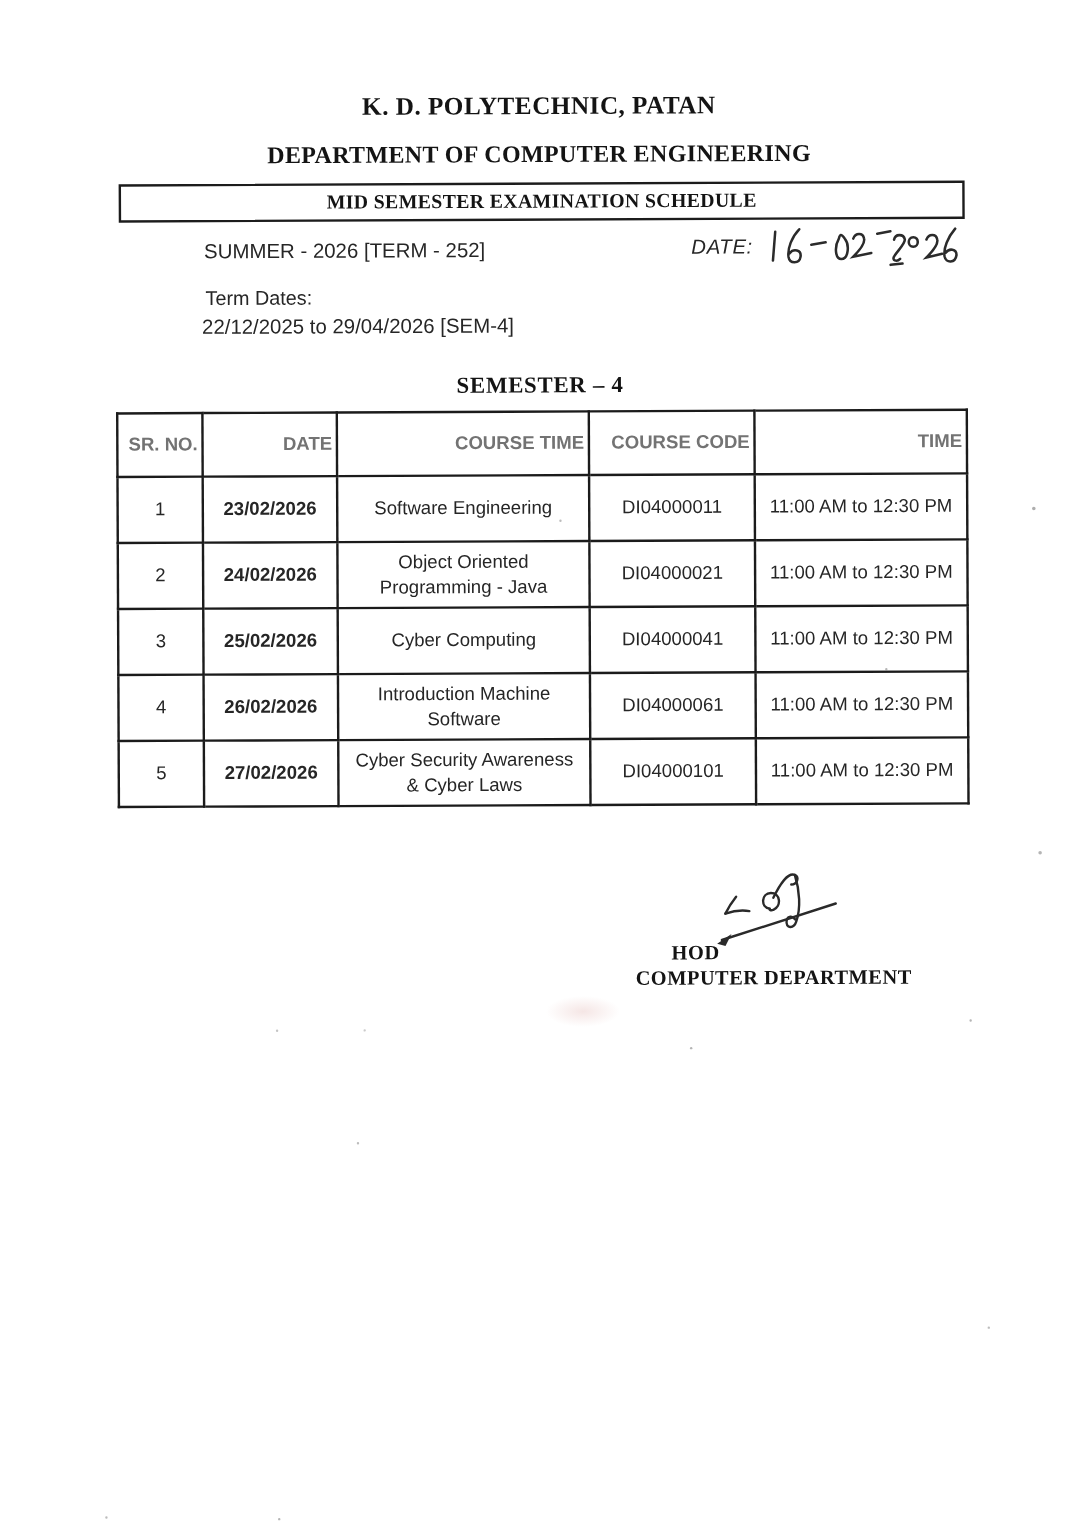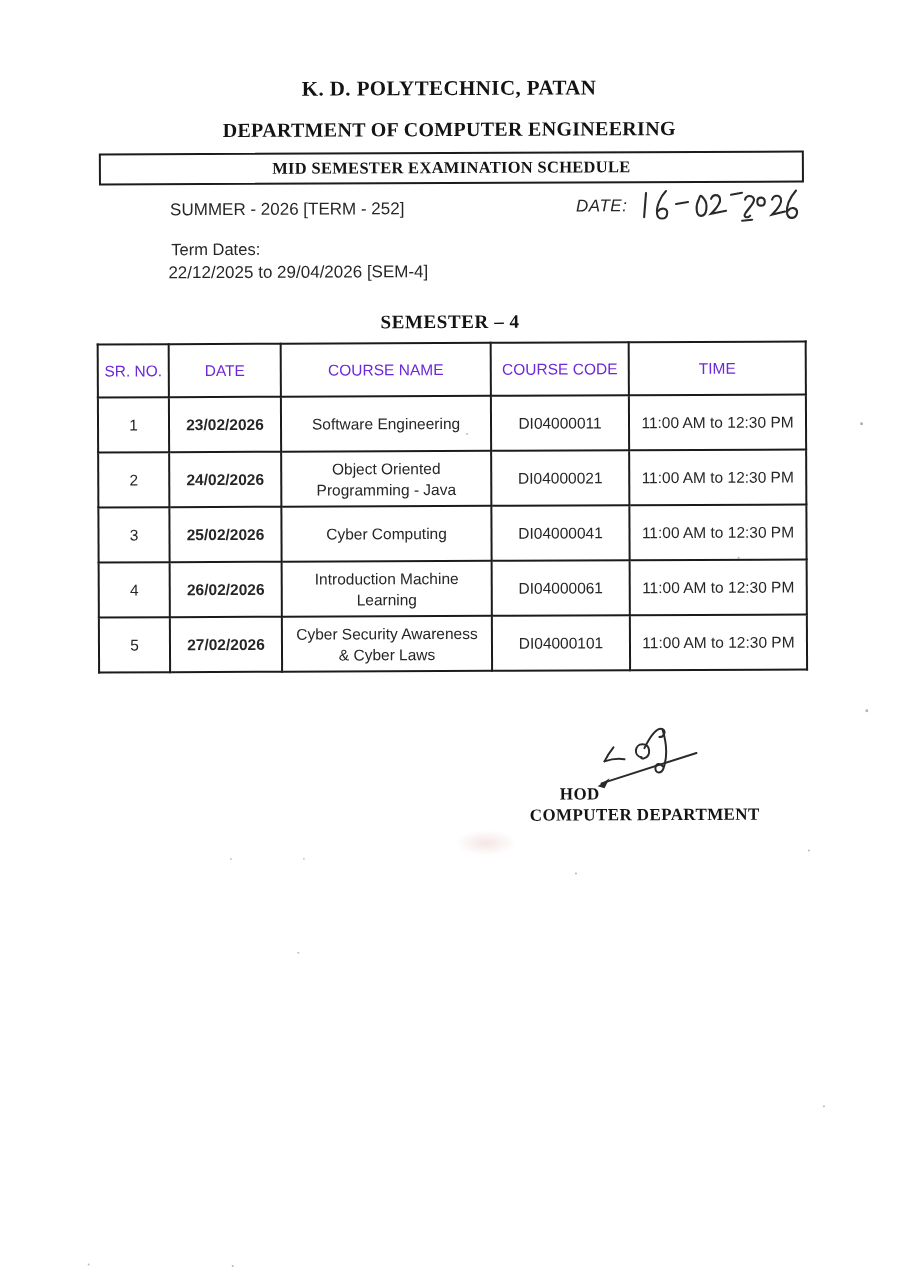--- a/index.html
+++ b/index.html
@@ -66,21 +66,21 @@
     table-layout:fixed;
   }
   table.sched th, table.sched td{
     border:2px solid #1b1b1b;
     text-align:center;vertical-align:middle;
     padding:0 3px;
     color:#262626;
   }
   table.sched th{
     height:51px;
-    font-size:15.5px;font-weight:normal;color:#6d28d9;
+    font-size:15.5px;font-weight:bold;color:#737373;text-align:right;
   }
   table.sched td{
     height:53px;
     font-size:15.5px;
   }
   td.c-date{font-size:16px;font-weight:bold;}
   .course-lines div{line-height:21px;}
 
   .sig-block{top:723px;left:593px;width:112px;height:70px;}
   .hod-label{
@@ -141,21 +141,21 @@
       <col style="width:71px">
         <col style="width:112px">
         <col style="width:210px">
         <col style="width:138px">
         <col style="width:177px">
     </colgroup>
     <thead>
       <tr>
         <th>SR. NO.</th>
         <th>DATE</th>
-        <th>COURSE NAME</th>
+        <th>COURSE TIME</th>
         <th>COURSE CODE</th>
         <th>TIME</th>
       </tr>
     </thead>
     <tbody>
       <tr>
         <td>1</td>
         <td class="c-date">23/02/2026</td>
         <td>
             <div class="course-lines">
@@ -189,21 +189,21 @@
           </td>
         <td>DI04000041</td>
         <td>11:00 AM to 12:30 PM</td>
       </tr>
       <tr>
         <td>4</td>
         <td class="c-date">26/02/2026</td>
         <td>
             <div class="course-lines">
               <div>Introduction Machine</div>
-              <div>Learning</div>
+              <div>Software</div>
             </div>
           </td>
         <td>DI04000061</td>
         <td>11:00 AM to 12:30 PM</td>
       </tr>
       <tr>
         <td>5</td>
         <td class="c-date">27/02/2026</td>
         <td>
             <div class="course-lines">

